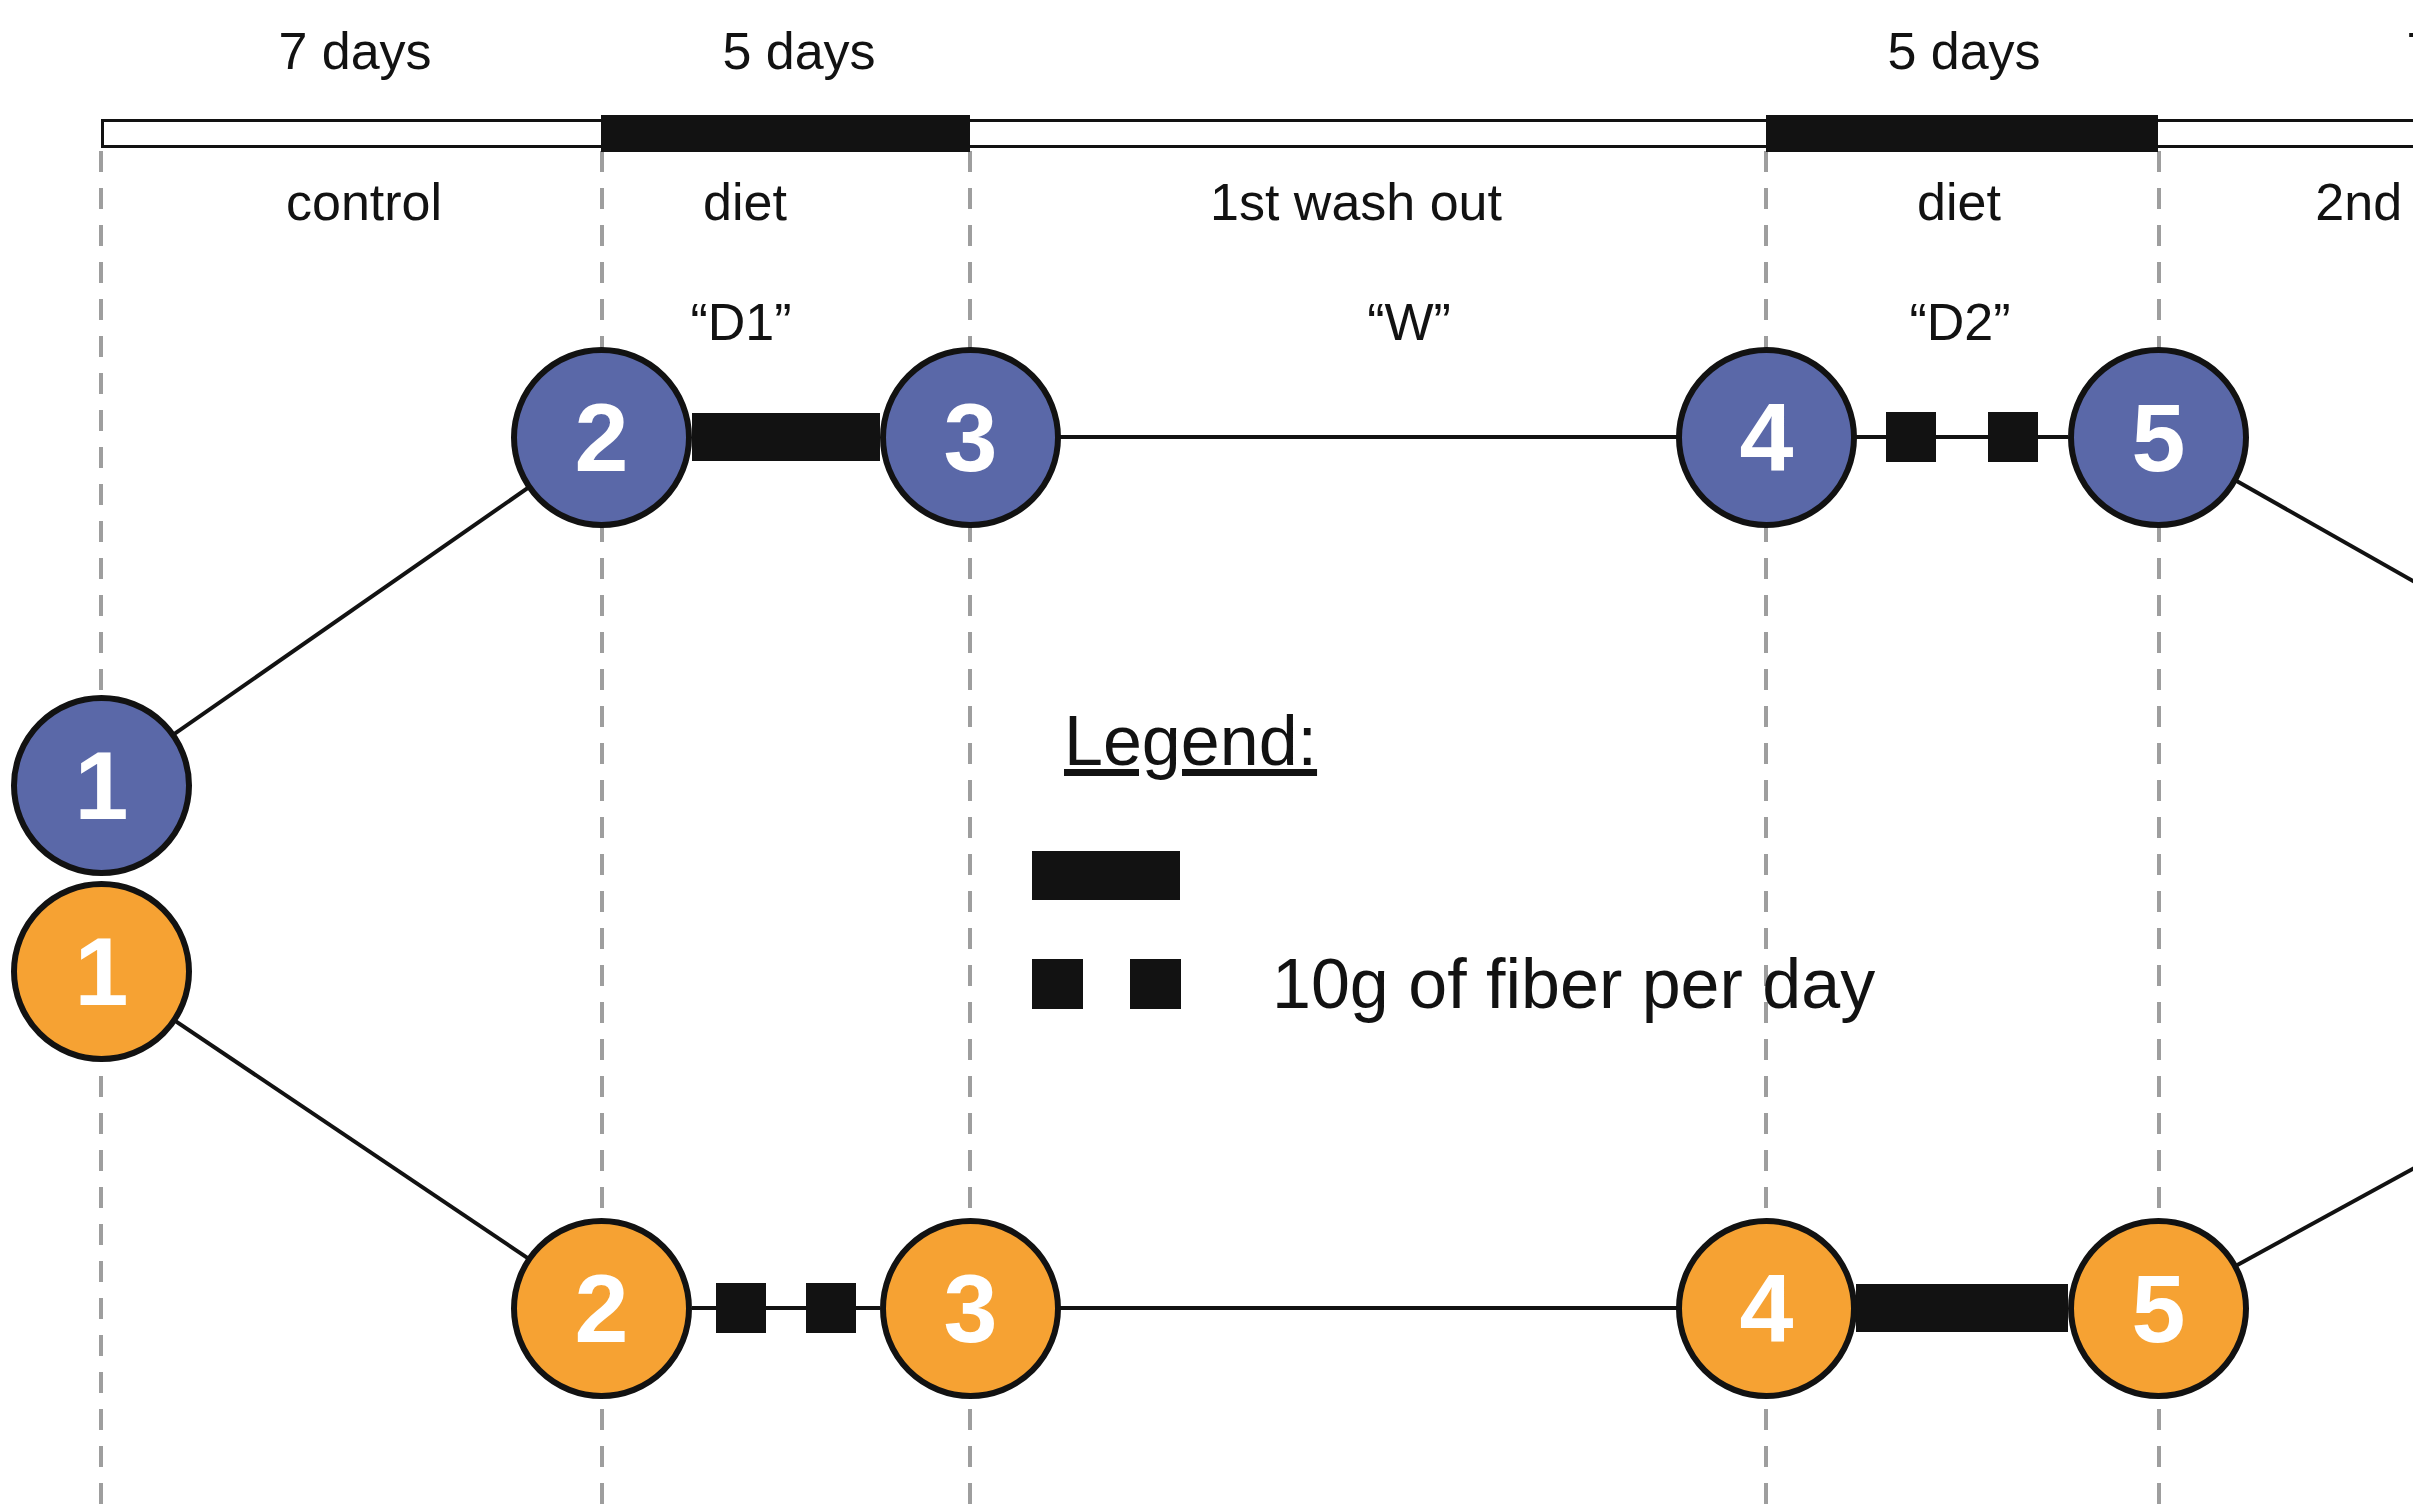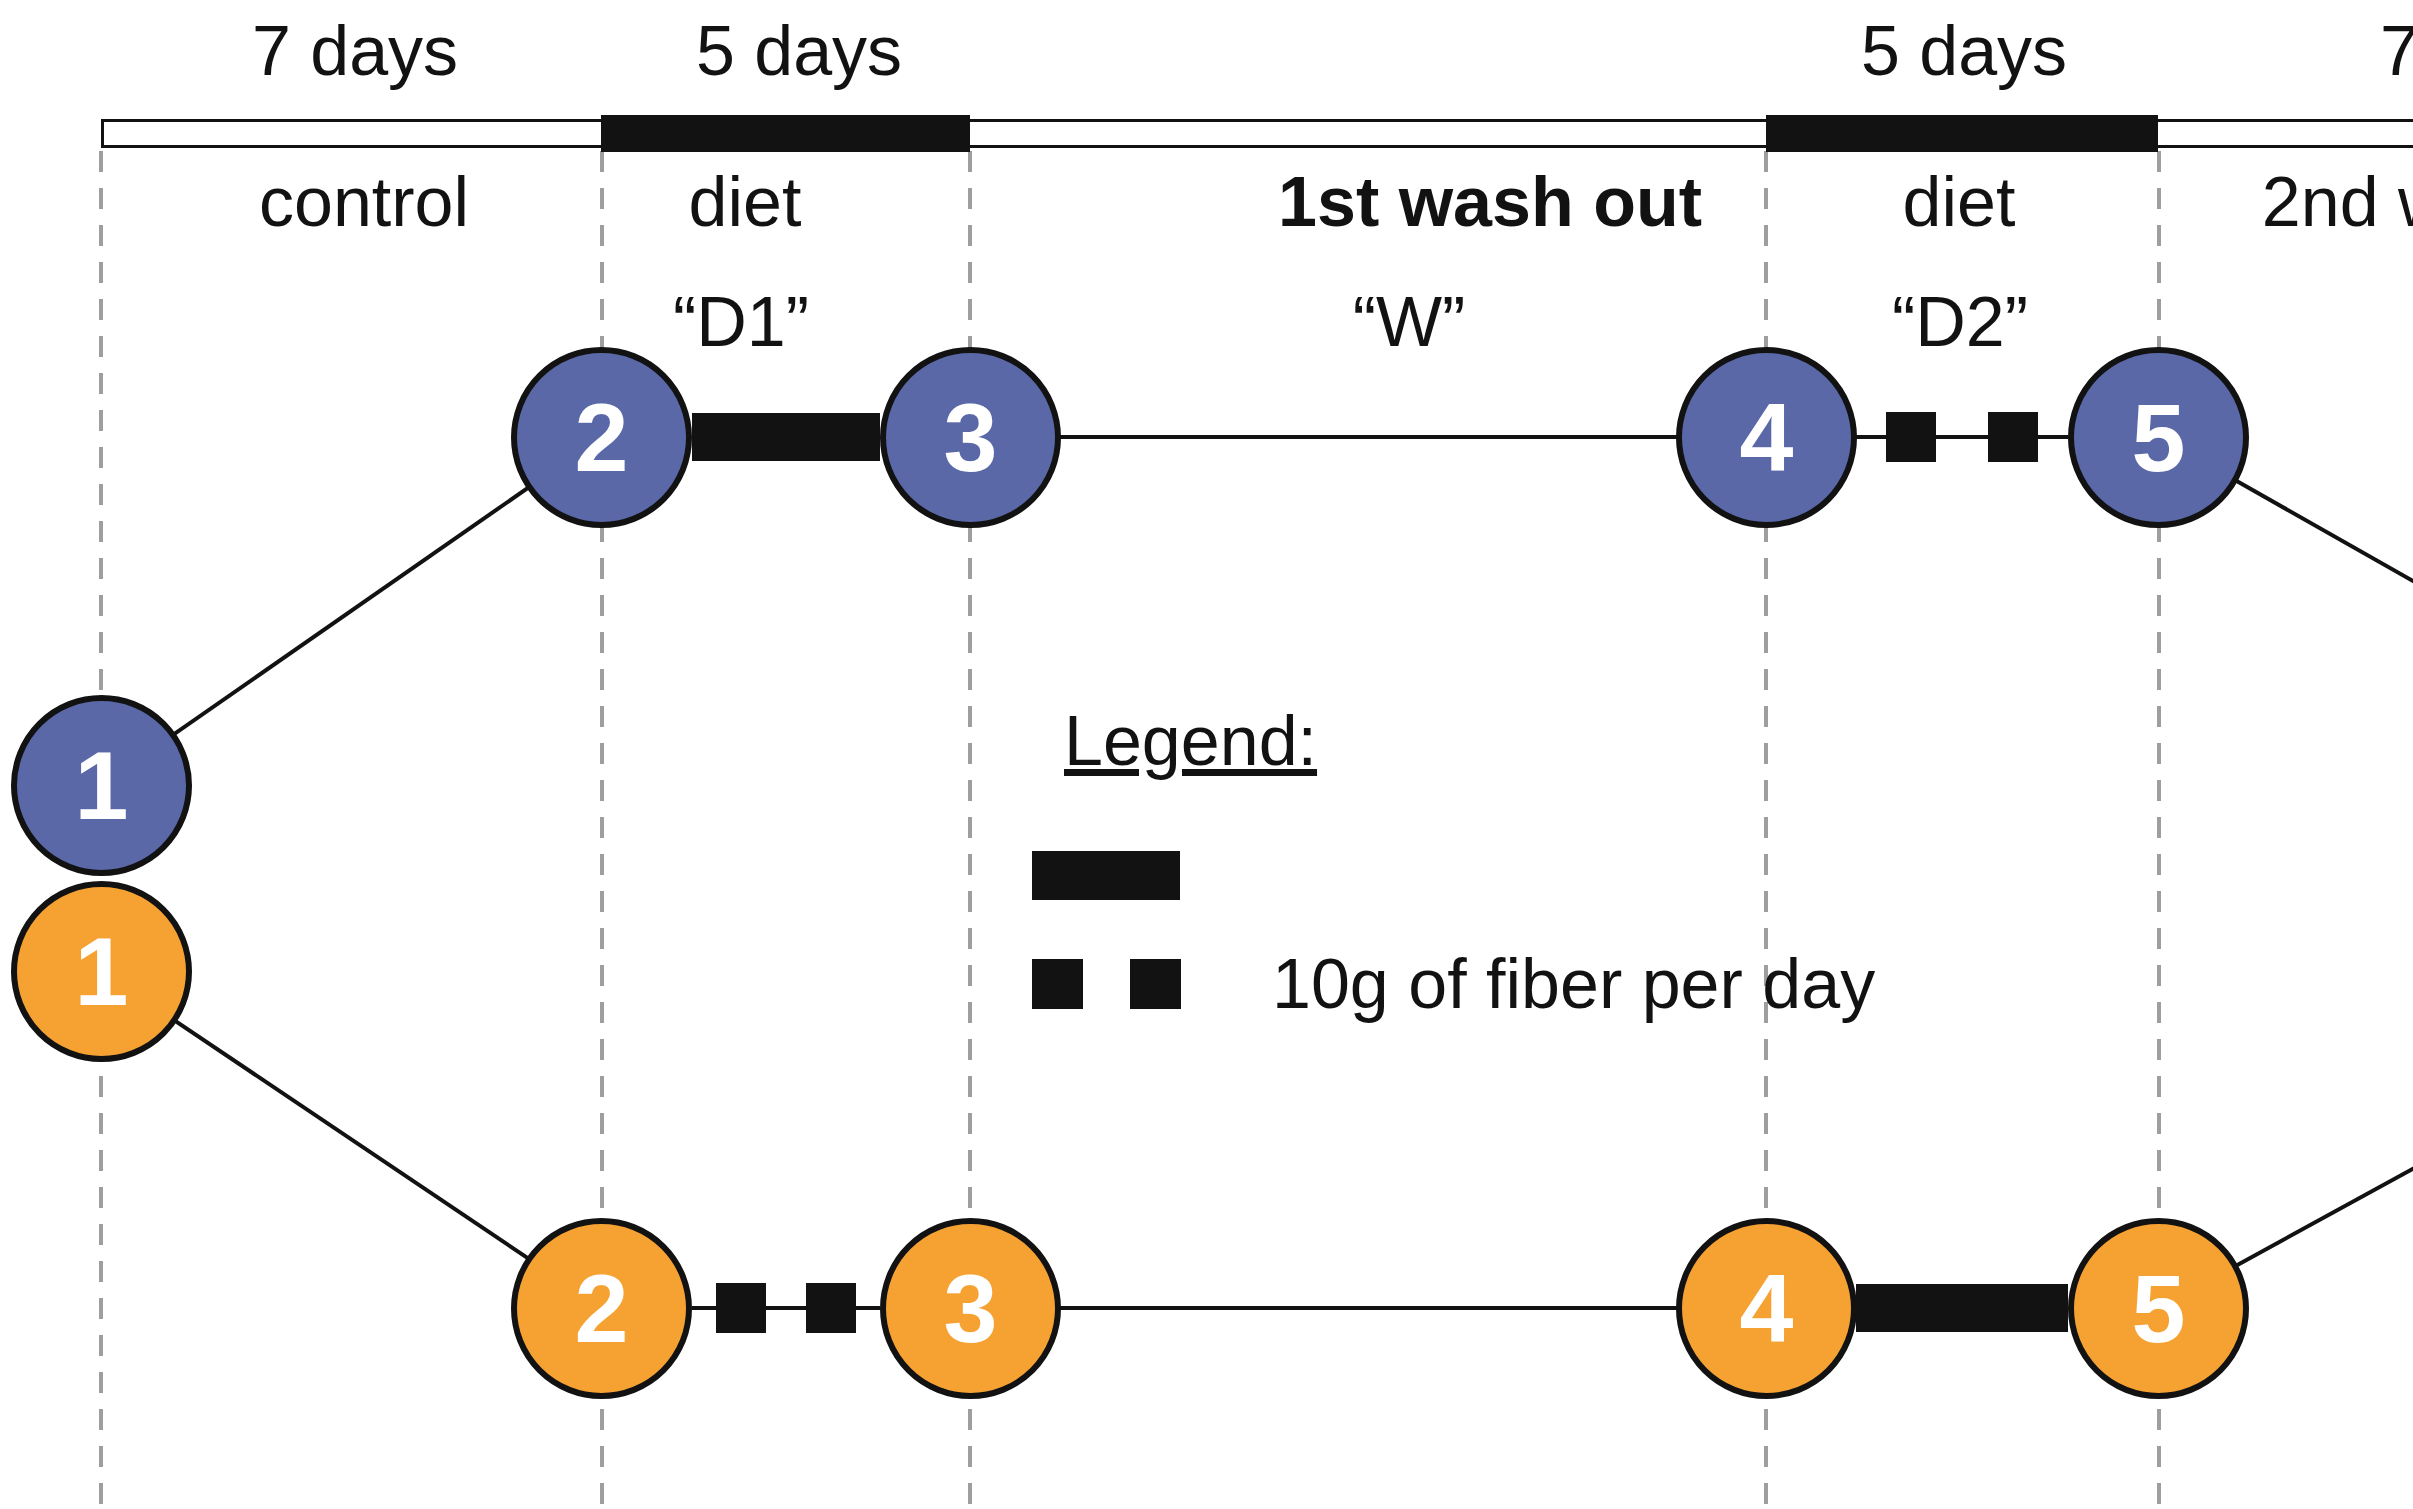--- a/index.html
+++ b/index.html
@@ -52,21 +52,21 @@
     color: #ffffff;
     font-weight: bold;
     font-size: 97px;
     line-height: 1;
   }
   .lbl {
     position: absolute;
     transform: translate(-50%, -50%);
     white-space: nowrap;
     color: #121212;
-    font-size: 70px;
+    font-size: 52px;
     z-index: 6;
   }
   .lbl-left {
     position: absolute;
     transform: translate(0, -50%);
     white-space: nowrap;
     color: #121212;
     font-size: 70px;
     z-index: 6;
   }
@@ -82,21 +82,21 @@
     <div class="guide-line" style="left: 1764px; top: 151px; height: 1359px; background: repeating-linear-gradient(rgb(158, 158, 158) 0px, rgb(158, 158, 158) 21px, transparent 21px, transparent 37px);"></div>
     <div class="guide-line" style="left: 2157px; top: 151px; height: 1359px; background: repeating-linear-gradient(rgb(158, 158, 158) 0px, rgb(158, 158, 158) 21px, transparent 21px, transparent 37px);"></div>
     <div class="track" style="left: 101px; top: 119px; width: 2671px; height: 29px; border-width: 3.9px;"></div>
     <div class="diet-seg" style="left: 601px; top: 115px; width: 369px; height: 37px;"></div>
     <div class="diet-seg" style="left: 1766px; top: 115px; width: 392px; height: 37px;"></div>
     <div class="lbl" style="left: 355px; top: 51px;">7 days</div>
     <div class="lbl" style="left: 364px; top: 202px; text-align: center;">control</div>
     <div class="lbl" style="left: 799px; top: 51px;">5 days</div>
     <div class="lbl" style="left: 745px; top: 202px;">diet</div>
     <div class="lbl" style="left: 741px; top: 322px;">“D1”</div>
-    <div class="lbl" style="left: 1490px; top: 202px; font-weight: bold;">1st wash out</div>
+    <div class="lbl" style="left: 1356px; top: 202px;">1st wash out</div>
     <div class="lbl" style="left: 1409px; top: 322px;">“W”</div>
     <div class="lbl" style="left: 1964px; top: 51px;">5 days</div>
     <div class="lbl" style="left: 1959px; top: 202px;">diet</div>
     <div class="lbl" style="left: 1960px; top: 322px;">“D2”</div>
     <div class="lbl" style="left: 2483px; top: 51px;">7 days</div>
     <div class="lbl" style="left: 2470px; top: 202px;">2nd wash out</div>
     <div class="edge" style="left: 101px; top: 783px; width: 609px; height: 4.3px; transform-origin: 0px 50%; transform: rotate(-34.8358deg);"></div>
     <div class="edge" style="left: 692px; top: 413px; width: 188px; height: 48px;"></div>
     <div class="edge" style="left: 970px; top: 435px; width: 796px; height: 4.3px; transform-origin: 0px 50%; transform: rotate(0deg);"></div>
     <div class="edge" style="left: 1856px; top: 435px; width: 212px; height: 4.3px; transform-origin: 0px 50%; transform: rotate(0deg);"></div>

